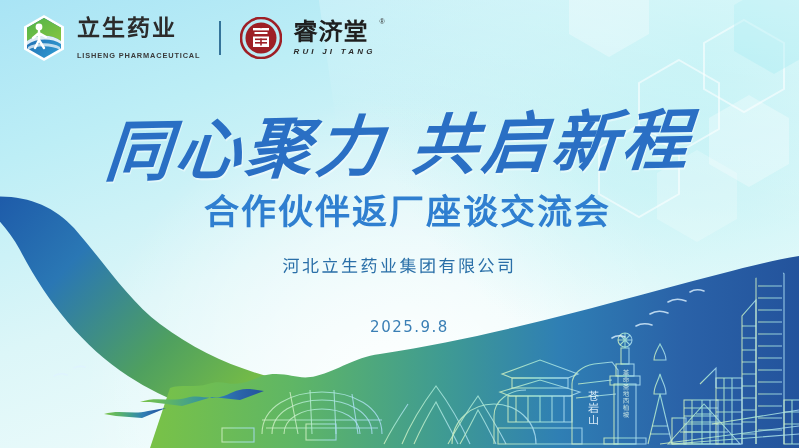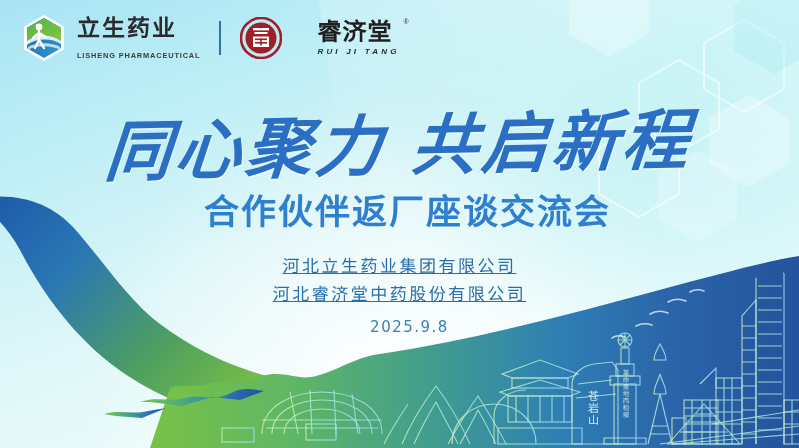--- a/index.html
+++ b/index.html
@@ -45,21 +45,21 @@
     font-family:"DejaVu Sans","Liberation Sans",sans-serif;
   }
   .ls-en{
     font-size:7.4px;font-weight:700;color:#3b3b3b;letter-spacing:0.85px;
     margin-top:12px;
   }
   .divider{
     width:2px;height:34px;background:#1d5f8a;opacity:.85;margin:0 8px;flex:none;
   }
   .seal{width:42px;height:42px;flex:none;position:relative;}
-  .rjt-text{display:flex;flex-direction:column;justify-content:center;line-height:1;position:relative;margin-left:24px;}
+  .rjt-text{display:flex;flex-direction:column;justify-content:center;line-height:1;position:relative;}
   .rjt-cn{
     font-size:24px;font-weight:700;color:#1f1f1f;letter-spacing:1px;
     font-family:"DejaVu Sans","Liberation Sans",sans-serif;
   }
   .rjt-en{
     font-size:8px;font-weight:700;color:#2a2a2a;letter-spacing:3.2px;margin-top:4px;font-style:italic;
   }
   .reg{
     position:absolute;top:-2px;right:-9px;font-size:7px;color:#333;
   }
@@ -81,21 +81,21 @@
     position:absolute;left:16px;right:0;top:183px;text-align:center;
     font-family:"DejaVu Sans","Liberation Sans",sans-serif;
     font-size:35px;font-weight:700;color:#2f7fd0;letter-spacing:2px;
     white-space:nowrap;
   }
 
   
   .orgs{
     position:absolute;left:0;right:0;top:252px;text-align:center;
     font-family:"DejaVu Sans","Liberation Sans",sans-serif;
-    font-size:17px;color:#2a6fa8;letter-spacing:2.5px;line-height:28px;text-decoration:underline;
+    font-size:17px;color:#2a6fa8;letter-spacing:2.5px;line-height:28px;
   }
   .orgs div{white-space:nowrap;}
   .eventdate{
     position:absolute;left:0;right:0;top:318px;text-align:center;
     font-family:"DejaVu Sans","Liberation Sans",sans-serif;
     font-size:15px;color:#3a7fb5;letter-spacing:1.5px;margin-left:20px;
   }
 </style>
 </head>
 <body>
@@ -368,17 +368,16 @@
   </div>
 
   <div class="headline">
     <span>同心聚力</span><span class="gap"></span><span>共启新程</span>
   </div>
 
   <div class="subtitle">合作伙伴返厂座谈交流会</div>
 
   <div class="orgs">
     <div>河北立生药业集团有限公司</div>
-    <div>河北睿济堂中药股份有限公司</div>
   </div>
 
   <div class="eventdate">2025.9.8</div>
 </div>
 
 </body></html>

